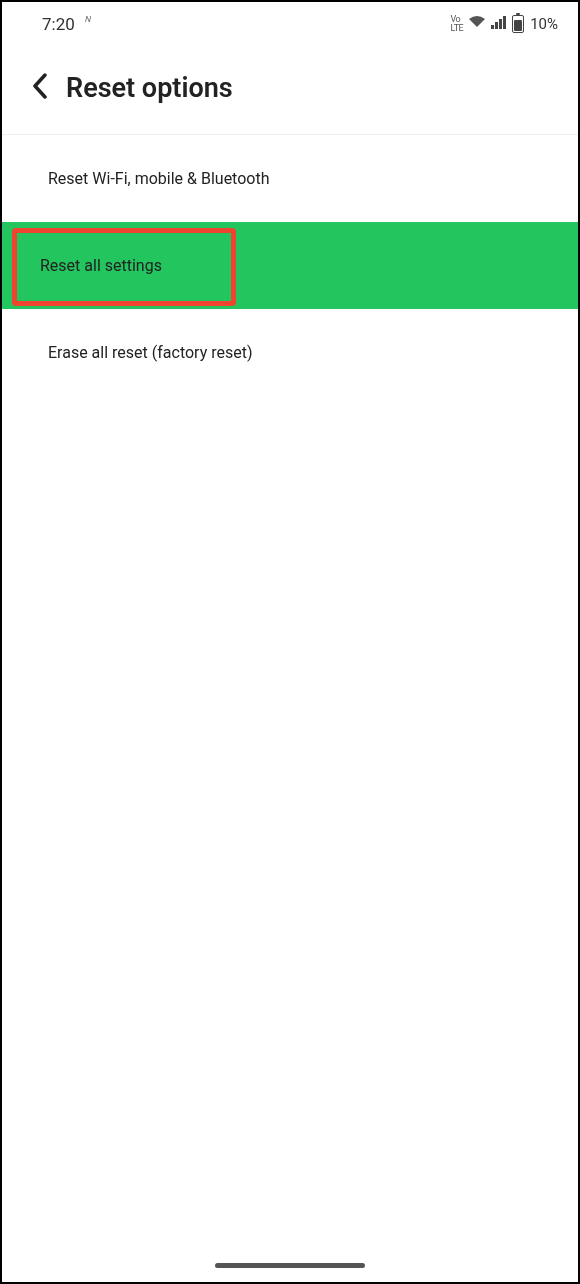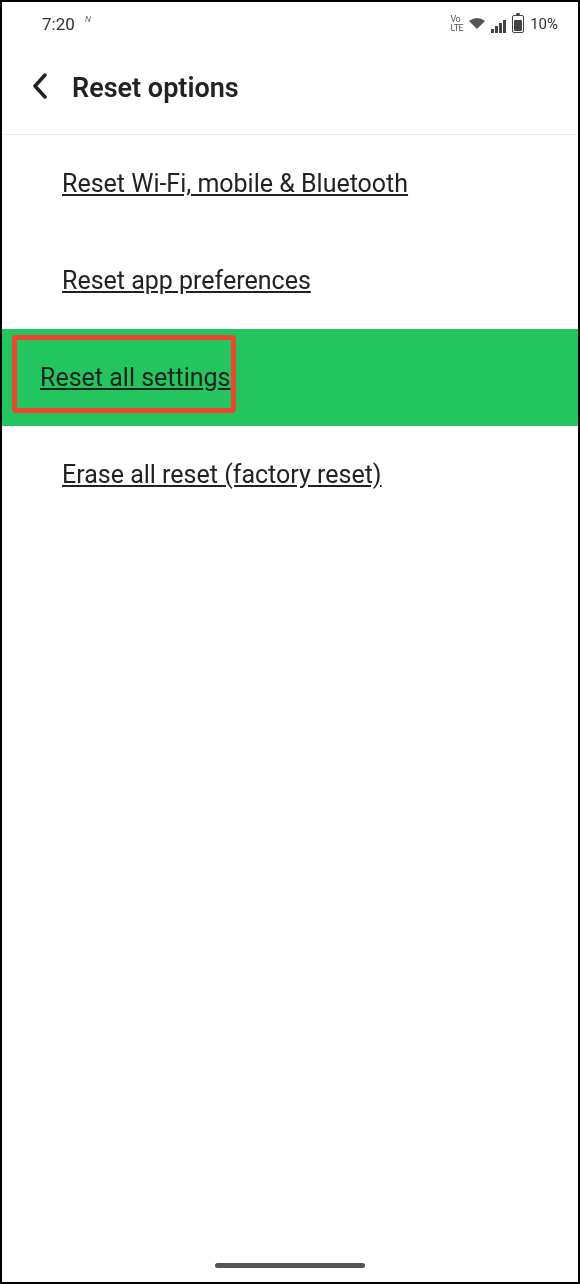--- a/index.html
+++ b/index.html
@@ -24,21 +24,21 @@
       font-size: 17px;
       color: #333;
     }
     .status-left {
       display: flex;
       align-items: flex-start;
       gap: 10px;
     }
     .status-right {
       display: flex;
-      align-items: flex-end;
+      align-items: flex-start;
       gap: 6px;
       font-size: 15px;
     }
     .status-icon {
       font-size: 14px;
       color: #555;
     }
     .lte-icon {
       font-size: 9px;
       line-height: 1;
@@ -75,43 +75,42 @@
       background:#444;border-radius:1px;
     }
     .battery-fill {
       position:absolute;bottom:1px;left:1px;right:1px;
       height:70%;background:#444;border-radius:1px;
     }
     .header {
       display: flex;
       align-items: center;
       padding: 30px 20px 30px 30px;
-      gap: 24px;
+      gap: 18px;
       border-bottom: 1px solid #eee;
     }
     .back-chevron {
       width: 16px;
       height: 26px;
     }
     .header-title {
       font-size: 27px;
       font-weight: 600;
       color: #222;
     }
     .options-list {
       display: flex;
       flex-direction: column;
     }
     .option-item {
-      padding: 34px 60px;
-      font-size: 25px;
+      padding: 34px 46px;
+      font-size: 16px;
       color: #222;
       cursor: pointer;
       background: #fff;
-      text-decoration: underline;
     }
     .option-item.highlighted {
       background: #22c55e;
       position: relative;
       padding-left: 38px;
     }
     .highlight-box {
       position: absolute;
       top: 6px;
       left: 10px;
@@ -171,23 +170,20 @@
       <path d="M13 2 L3 13 L13 24" stroke="#222" stroke-width="3.5" fill="none" stroke-linecap="round" stroke-linejoin="round"></path>
     </svg>
   </span>
   <span class="header-title">Reset options</span>
 </div>
 
 <div class="options-list">
   <div class="option-item">
     <span>Reset Wi-Fi, mobile &amp; Bluetooth</span>
   </div>
-  <div class="option-item">
-    <span>Reset app preferences</span>
-  </div>
   <div class="option-item highlighted">
     <div class="highlight-box"></div>
     <span>Reset all settings</span>
   </div>
   <div class="option-item">
     <span>Erase all reset (factory reset)</span>
   </div>
 </div>
 
 <div class="home-indicator"></div>

